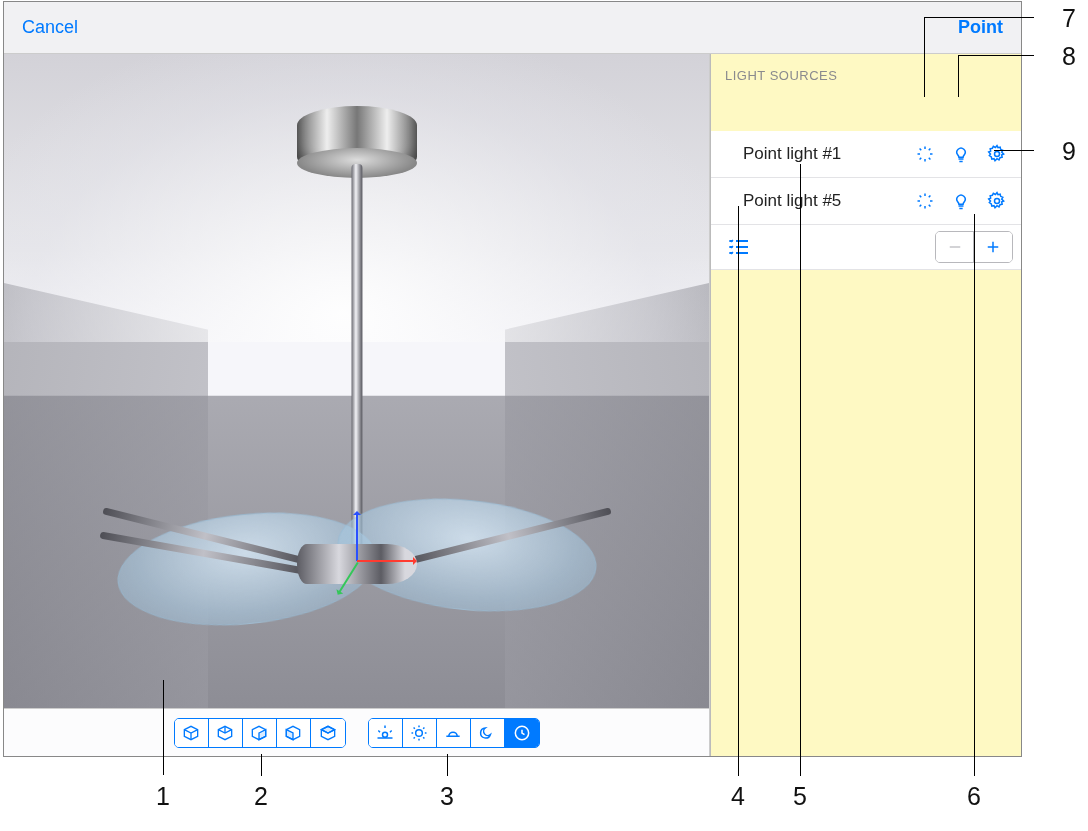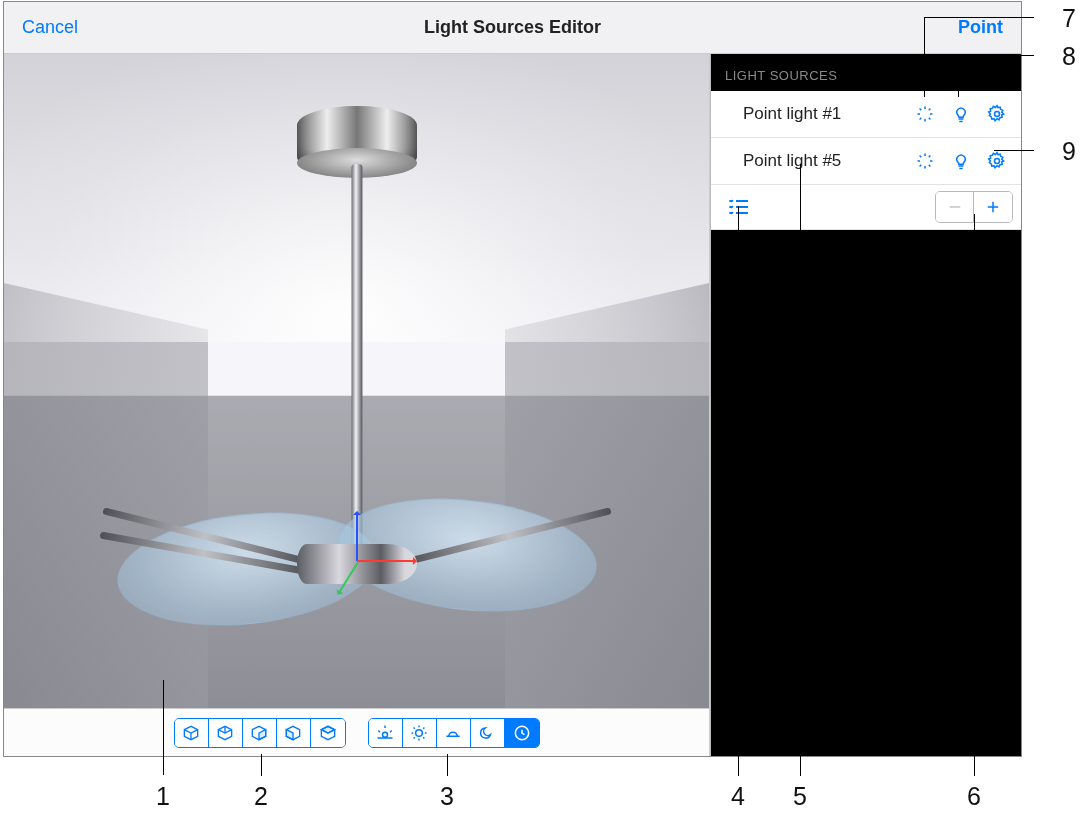--- a/index.html
+++ b/index.html
@@ -143,30 +143,30 @@
       width:34px; background:#fff; border:none; border-right:1px solid #007aff;
       color:#007aff; display:flex;align-items:center;justify-content:center; cursor:pointer; padding:0;
     }
     .seg button:last-child { border-right:none; }
     .seg button.sel { background:#007aff; color:#fff; }
     svg { display:block; }
 
     
     .sidebar {
       flex:1;
-      background:#000000;
+      background:#fef9c3;
       border-left:1px solid #bbb;
       display:flex; flex-direction:column;
     }
     .section-header {
       font-size:13px; letter-spacing:.5px; color:#8a8a8e;
       padding: 14px 14px 8px;
       text-transform: uppercase;
     }
-    .list { background:#fff; }
+    .list { background:#fff;margin-top:40px; }
     .row {
       display:flex; align-items:center; justify-content:space-between;
       padding: 11px 12px 11px 32px;
       border-bottom:1px solid #e3e3e6;
       font-size:17px; color:#222;
     }
     .row .row-icons { display:flex; gap:12px; }
     .icon-btn { background:none;border:none;color:#007aff;cursor:pointer;padding:2px; width:24px; height:24px; display:flex;align-items:center;justify-content:center;}
     .list-actions {
       display:flex; align-items:center; justify-content:space-between;
@@ -181,21 +181,20 @@
     .callout { position:absolute; font-size:25px; color:#111; font-weight:400;}
     .lead { position:absolute; background:#000; }
   </style>
 </head>
 <body>
 
 <div class="app-frame">
 
   <div class="navbar">
     <button class="nav-btn">Cancel</button>
-    <div class="nav-title">Light Sources Editor</div>
     <button class="nav-btn done">Point</button>
   </div>
 
   <div class="content">
 
     <div class="viewport-wrap">
       <div class="viewport">
         <div class="room-floor"></div>
         <div class="room-wall-left"></div>
         <div class="room-wall-right"></div>

